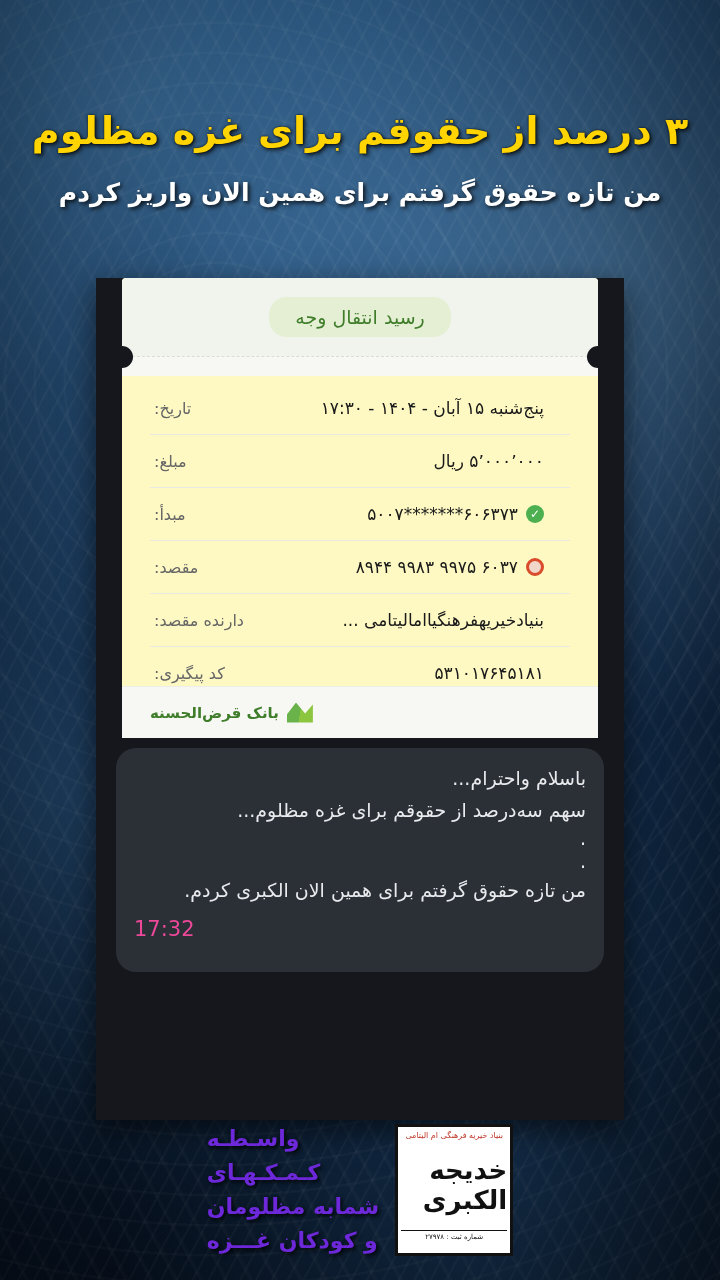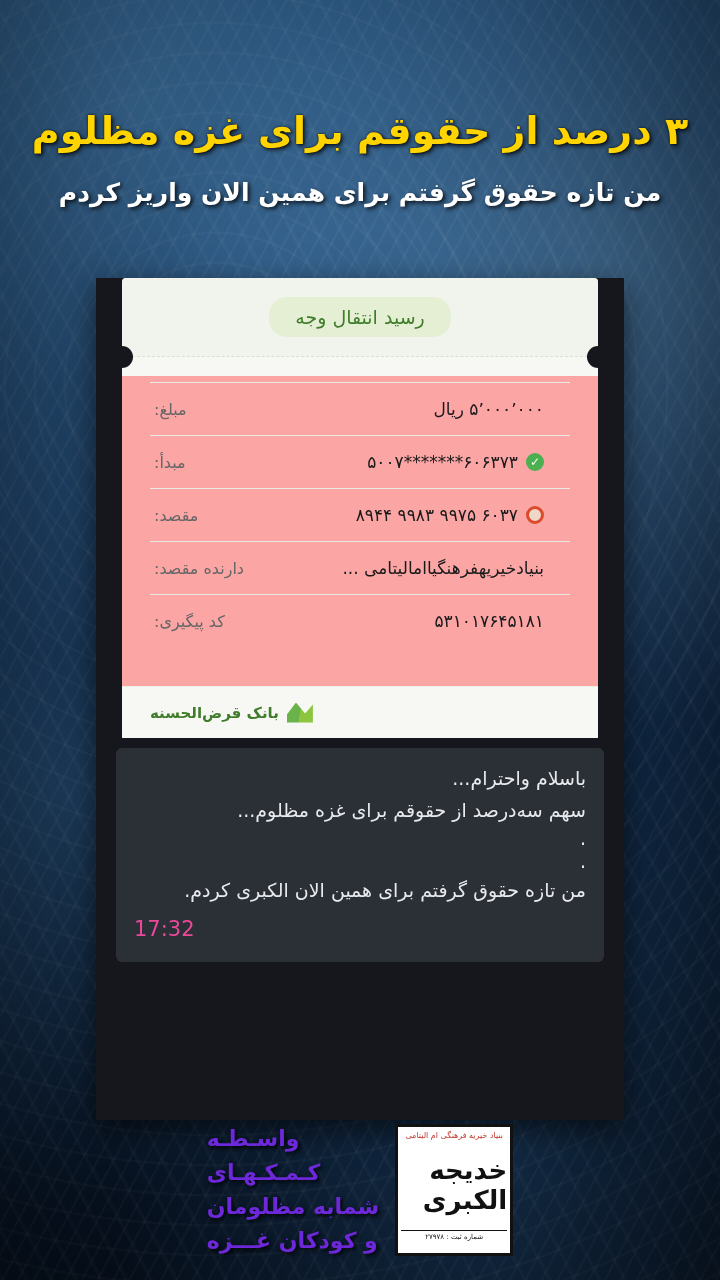--- a/index.html
+++ b/index.html
@@ -69,21 +69,21 @@
 
   
   .receipt-wrap {
     position: relative;
     height: 460px;
     background: #15171c;
     padding: 0 26px;
   }
   .receipt {
     position: relative;
-    background: #fca5a5;
+    background: #fef9c3;
     height: 460px;
     border-radius: 4px 4px 0 0;
     direction: rtl;
     overflow: hidden;
   }
   .receipt-top {
     background: #f1f4ec;
     height: 78px;
     display: flex; align-items: center; justify-content: center;
   }
@@ -167,22 +167,22 @@
 
   
   .chat {
     background: #15171c;
     direction: rtl;
     padding: 10px 20px 8px 20px;
   }
   .bubble {
     background: #2b2f36;
     color: #e8eaed;
-    border-radius: 6px;
-    padding: 14px 18px 14px 18px;
+    border-radius: 20px;
+    padding: 14px 18px 24px 18px;
     font-size: 19px;
     line-height: 1.7;
     margin-bottom: 12px;
     position: relative;
     text-align: right;
   }
   .bubble-wide { width: 100%; }
   .bubble p { margin: 0; }
   .bubble .dots { color: #e8eaed; font-size: 19px; line-height: 1.25; }
   .time {
@@ -250,20 +250,26 @@
 
     <div class="receipt-wrap">
       <div class="receipt">
         <div class="receipt-top">
           <span class="receipt-pill">رسید انتقال وجه</span>
         </div>
         <div class="receipt-notch"></div>
 
         <div class="rows">
 
+          <div class="row">
+            <div class="row-label">تاریخ:</div>
+            <div class="row-value">
+              <span>پنج‌شنبه ۱۵ آبان - ۱۴۰۴ - ۱۷:۳۰</span>
+            </div>
+          </div>
           <div class="row-sep"></div>
 
           <div class="row">
             <div class="row-label">مبلغ:</div>
             <div class="row-value">
               <span>۵٬۰۰۰٬۰۰۰ ریال</span>
             </div>
           </div>
           <div class="row-sep"></div>
 

